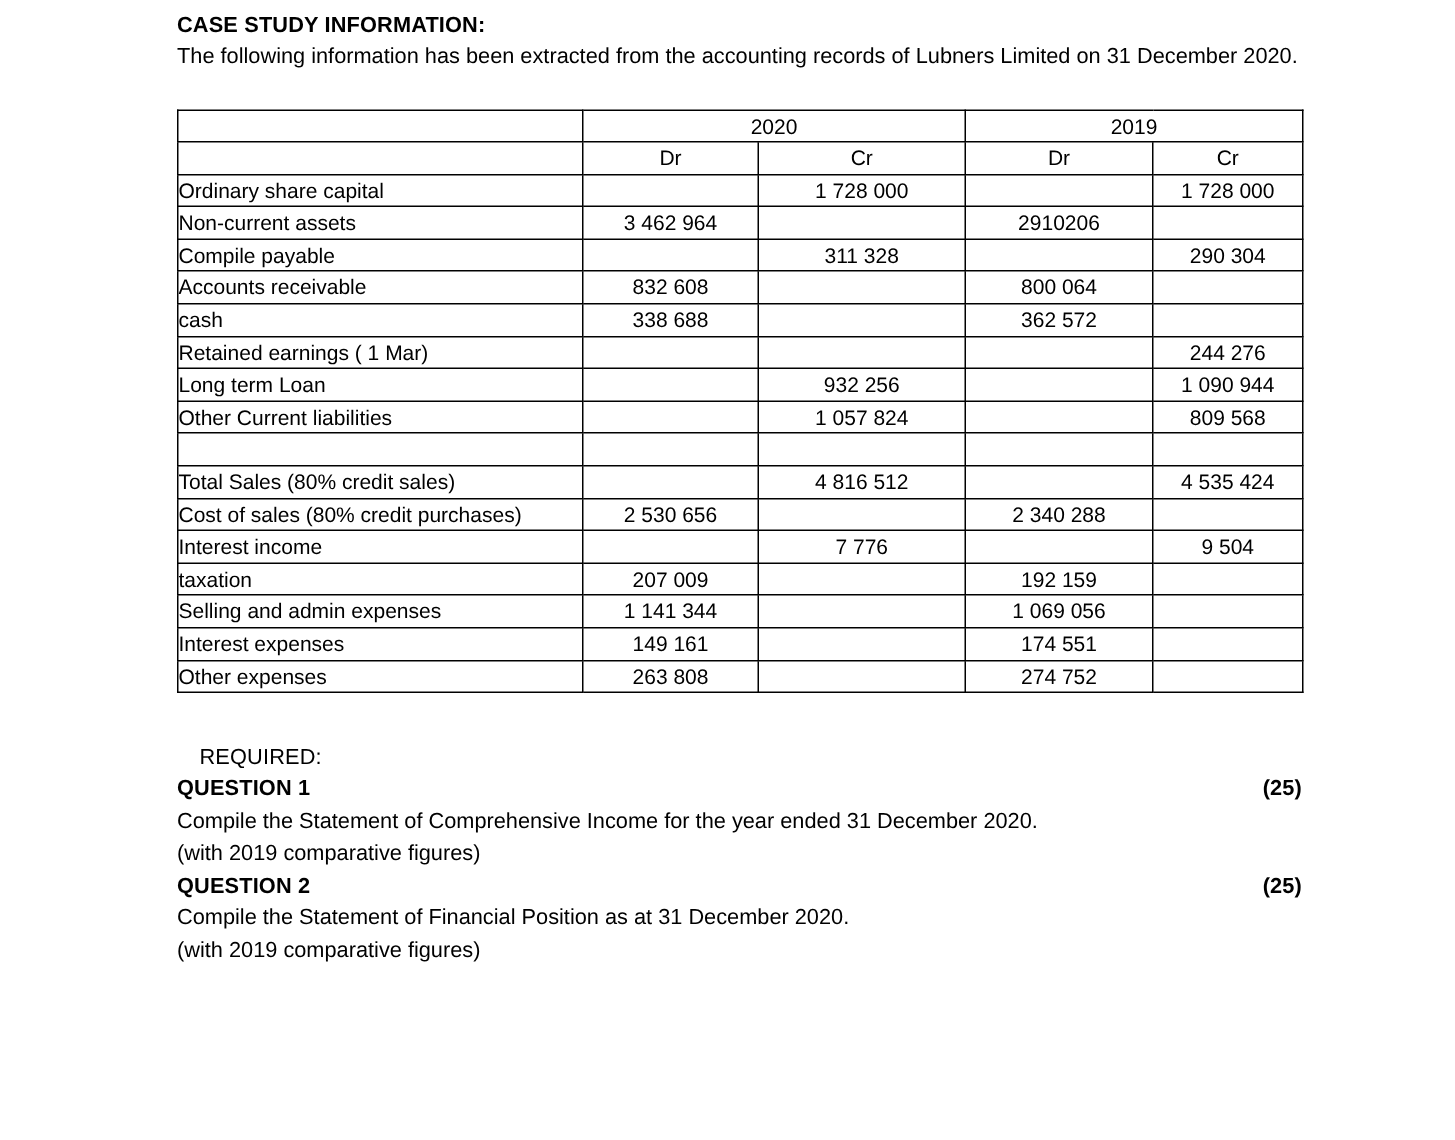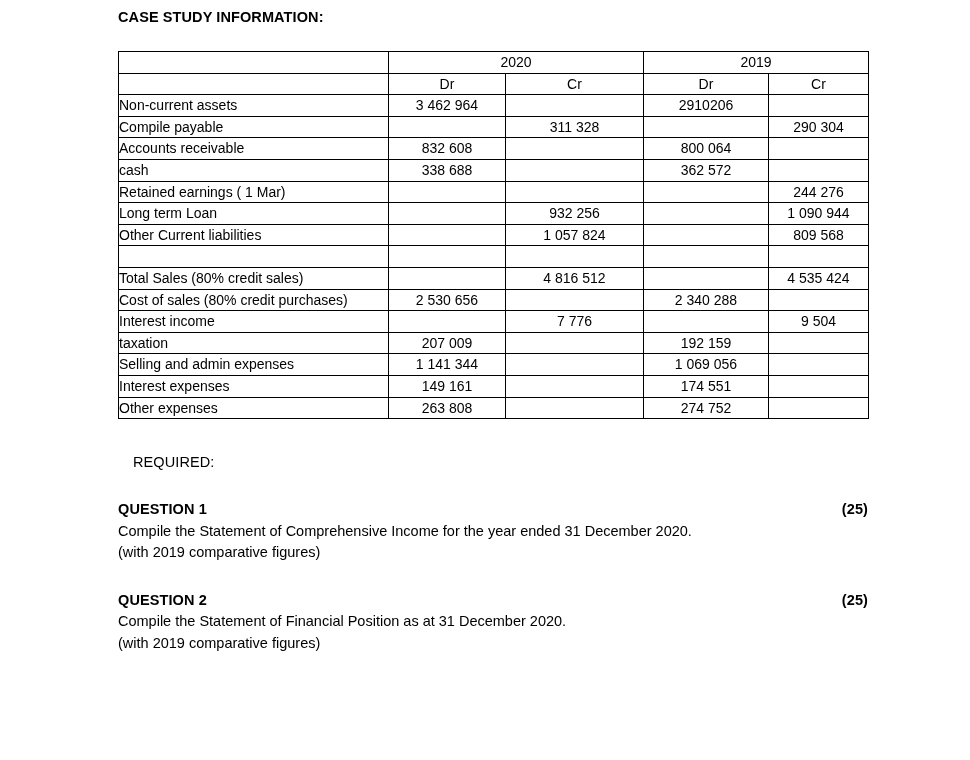--- a/index.html
+++ b/index.html
@@ -80,21 +80,20 @@
 
   
   .required-heading {
     font-weight: normal;
     margin-top: 33px;
     line-height: 21px;
     letter-spacing: 0.1px;
     margin-left: 15px;
   }
   .question-block {
-    margin-top: 26px;
   }
   .q-title-row {
     display: flex;
     justify-content: space-between;
     align-items: baseline;
     width: 750px;
   }
   .q-title, .q-marks {
     font-weight: bold;
     line-height: 21.5px;
@@ -104,20 +103,21 @@
     line-height: 21.5px;
   }
 </style>
 </head>
 <body>
 
 <div class="page">
 
   <div class="intro">
     <div class="intro-heading">CASE STUDY INFORMATION:</div>
+    <div class="intro-body">The following information has been extracted from the accounting records of Lubners Limited on 31 December 2020.</div>
   </div>
 
   <div class="ledger-wrap">
     <table class="ledger">
       <colgroup>
         <col class="col-label">
         <col class="col-dr20">
         <col class="col-cr20">
         <col class="col-dr19">
         <col class="col-cr19">
@@ -131,20 +131,27 @@
         <tr>
           <th></th>
           <th class="dc">Dr</th>
           <th class="dc">Cr</th>
           <th class="dc">Dr</th>
           <th class="dc">Cr</th>
         </tr>
       </thead>
       <tbody id="ledger-body">
           <tr>
+            <td class="label">Ordinary share capital</td>
+            <td class="num"></td>
+            <td class="num">1 728 000</td>
+            <td class="num"></td>
+            <td class="num">1 728 000</td>
+          </tr>
+          <tr>
             <td class="label">Non-current assets</td>
             <td class="num">3 462 964</td>
             <td class="num"></td>
             <td class="num">2910206</td>
             <td class="num"></td>
           </tr>
           <tr>
             <td class="label">Compile payable</td>
             <td class="num"></td>
             <td class="num">311 328</td>

